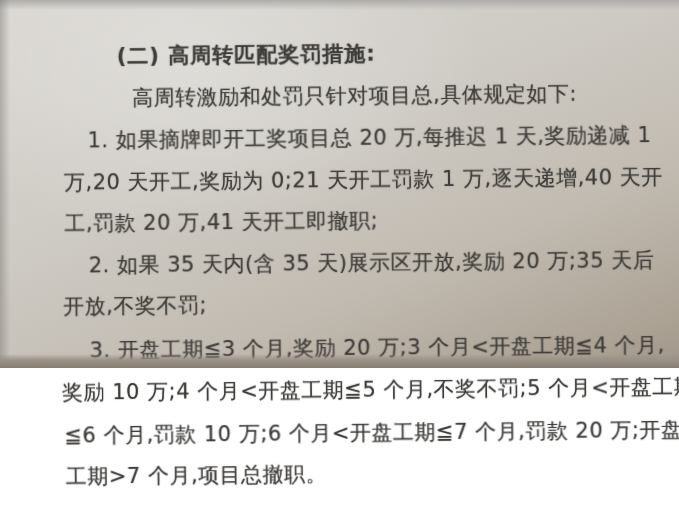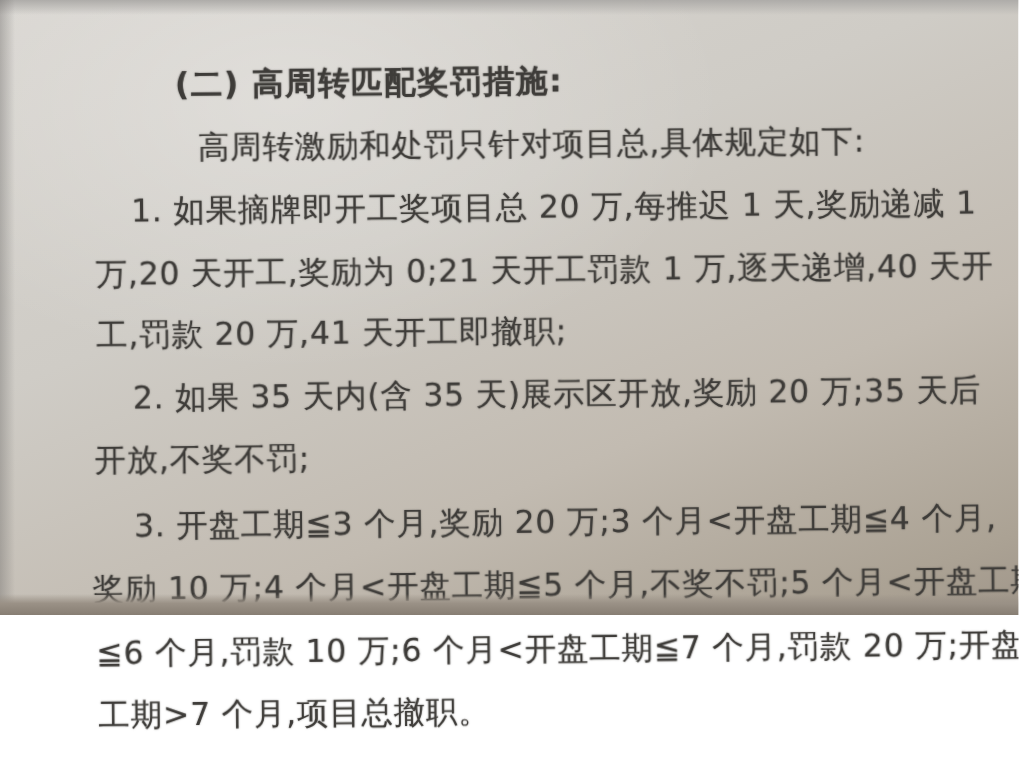--- a/index.html
+++ b/index.html
@@ -6,21 +6,21 @@
     margin: 0;
     padding: 0;
     width: 679px;
     height: 506px;
     overflow: hidden;
     font-family: "DejaVu Sans", "Liberation Serif", serif;
   }
   .photo {
     position: relative;
     width: 679px;
-    height: 410px;
+    height: 368px;
     background:
       radial-gradient(ellipse 420px 260px at 28% 16%, rgba(255,255,255,0.28), rgba(255,255,255,0) 70%),
       linear-gradient(158deg, #d8d5d0 0%, #cfccc6 38%, #c2bbb1 68%, #aba294 92%, #a0968a 100%);
   }
   .edge-top {
     position: absolute; top: 0; left: 0; right: 0; height: 10px;
     background: linear-gradient(to bottom, #aeaca9 0%, rgba(174,172,169,0) 100%);
   }
   .edge-bottom {
     position: absolute; bottom: 0; left: 0; right: 0; height: 14px;

